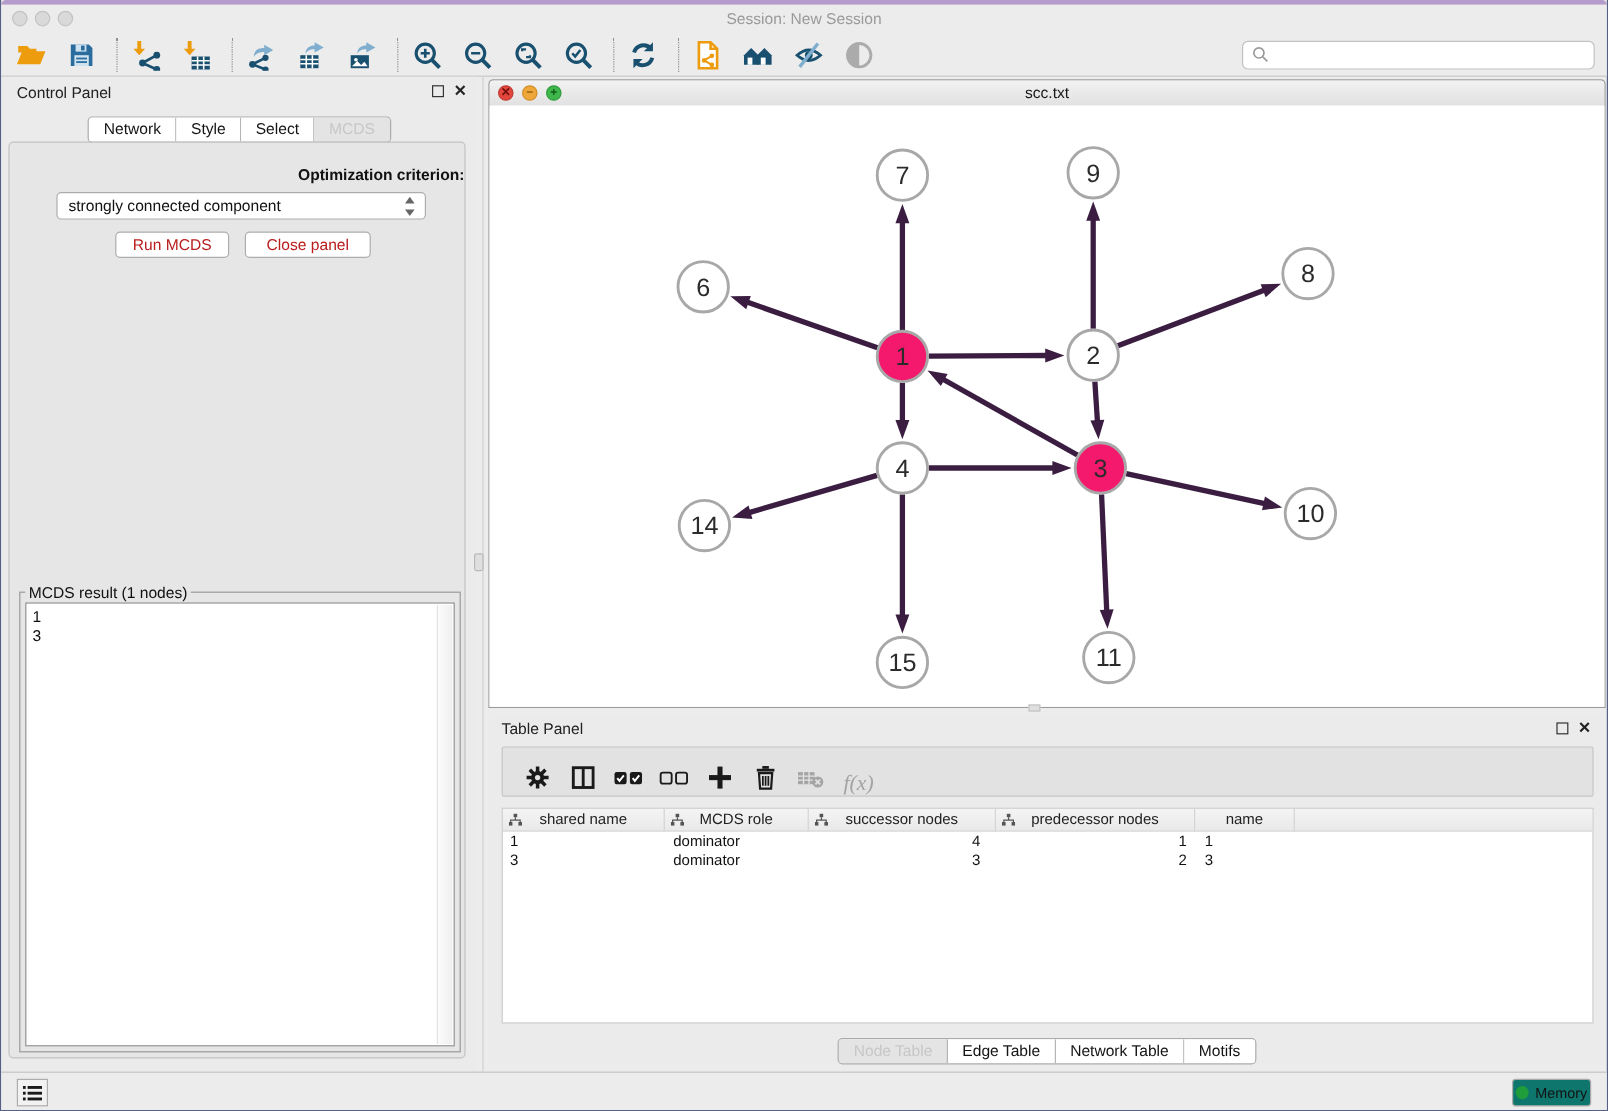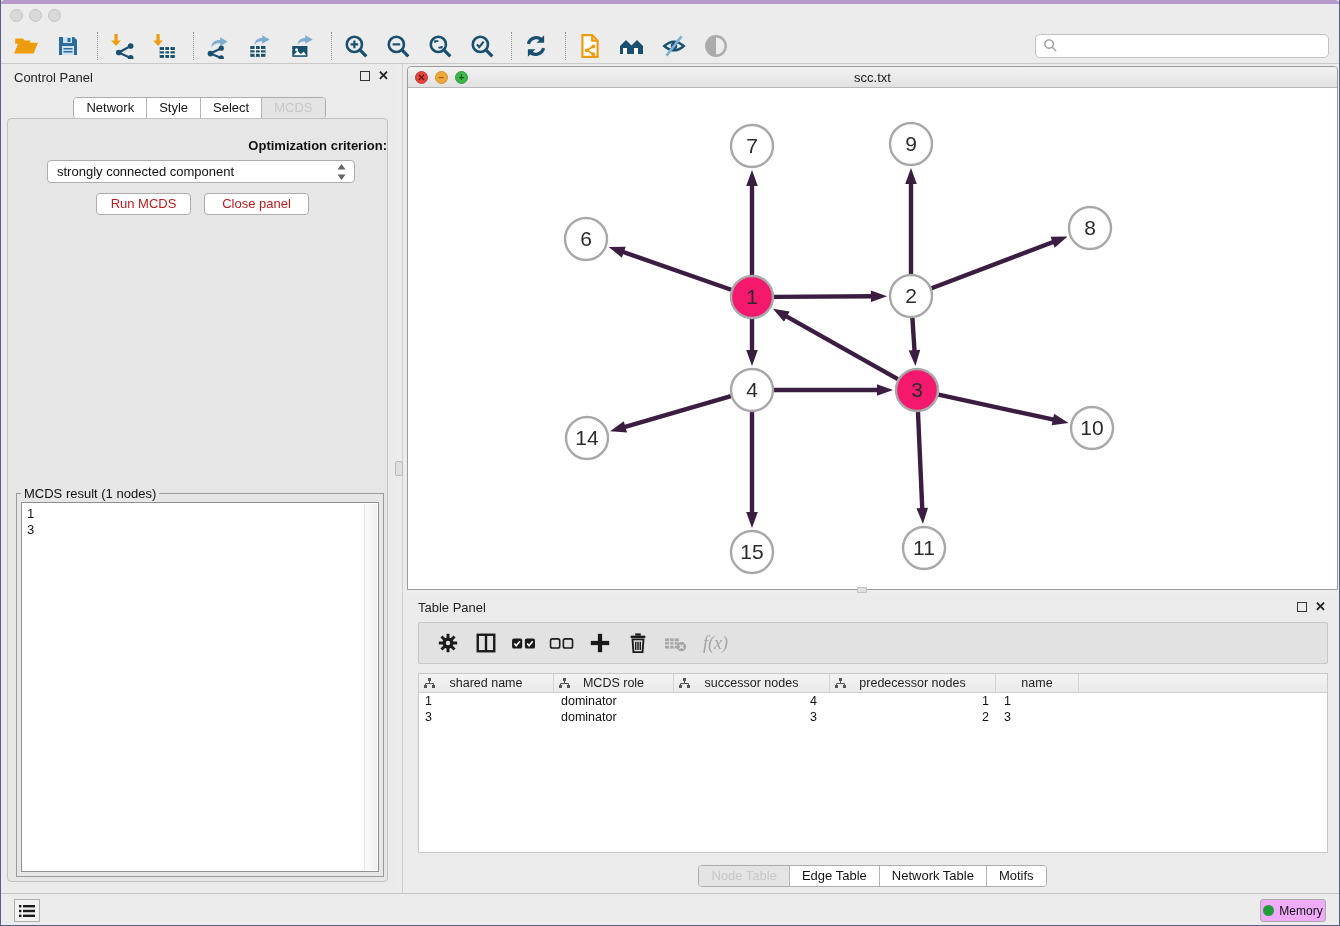--- a/index.html
+++ b/index.html
@@ -53,50 +53,51 @@
   .net-title { position:absolute; left:0; right:0; top:3px; text-align:center; font-size:13px; color:#1a1a1a; }
   .net-dot { position:absolute; top:4px; width:13px; height:13px; border-radius:50%; font-size:10px; font-weight:bold; text-align:center; line-height:12px; }
   .nd-red { left:7px; background:#E2463D; border:1px solid #C23B33; color:#71100C; }
   .nd-yel { left:27px; background:#F0A73A; border:1px solid #D18F27; color:#8A5E0B; }
   .nd-grn { left:47px; background:#3FB64B; border:1px solid #2F9C3B; color:#0C5D16; }
   .net-canvas { position:absolute; left:0; top:21px; width:929px; height:501px; background:#fff; }
   
   .tp { position:absolute; left:406px; top:595px; width:931px; height:291px; background:#EBEBEB; }
   .tp .panel-title { left:11px; top:5px; }
   .tp .wbtn-float { right:31px; top:7px; } .tp .wbtn-close { right:12px; top:4px; }
-  .tp-toolbar { position:absolute; left:11px; right:10px; top:27px; height:42px; background:#E2E2E2; border:1px solid #C6C6C6; border-radius:2px; display:flex; align-items:center; padding-left:12px; }
+  .tp-toolbar { position:absolute; left:11px; right:10px; top:27px; height:42px; background:#E2E2E2; border:1px solid #C6C6C6; border-radius:2px; display:flex; align-items:flex-end; padding-left:12px; }
   .tp-btn { width:34px; height:30px; display:flex; align-items:center; justify-content:center; margin-right:4px; }
   .fx-label { font-family:"Liberation Serif", serif; font-style:italic; font-size:18px; color:#A3A3A3; margin-left:6px; }
   .tp-table { position:absolute; left:11px; right:10px; top:78px; height:180px; background:#fff; border:1px solid #C9C9C9; overflow:hidden; }
   .th-row { display:flex; height:19px; background:linear-gradient(#F4F4F4,#E9E9E9); border-bottom:1px solid #CFCFCF; }
   .th-cell { position:relative; height:19px; font-size:12.5px; color:#222; text-align:center; line-height:18px; border-right:1px solid #D4D4D4; flex:0 0 auto; }
   .th-icon { position:absolute; left:5px; top:4px; }
   .tb-row { display:flex; height:16px; font-size:12.5px; color:#111; line-height:16px; }
   .tb-cell { flex:0 0 auto; overflow:hidden; white-space:nowrap; }
   .c0 { width:135px; } .c1 { width:120px; } .c2 { width:156px; } .c3 { width:166px; } .c4 { width:83px; }
   .tb-cell.c0 { padding-left:6px; } .tb-cell.c1 { padding-left:7px; }
   .tb-cell.c2 { text-align:right; padding-right:13px; } .tb-cell.c3 { text-align:right; padding-right:7px; }
   .tb-cell.c4 { padding-left:8px; }
   .tp-tabs { position:absolute; left:0; right:0; top:270px; display:flex; justify-content:center; }
   
   .statusbar { position:absolute; left:0; top:893px; width:100%; height:33px; background:#ECECEC; border-top:1px solid #C4C4C4; }
   .sb-left-btn { position:absolute; left:13px; top:5px; width:26px; height:23px; background:#F2F2F2; border:1px solid #ADADAD; display:flex; align-items:center; justify-content:center; }
-  .sb-mem-btn { position:absolute; right:13px; top:5px; width:66px; height:23px; background:#f0abfc; border:1px solid #A9A9A9; border-radius:3px; display:flex; align-items:center; justify-content:center; font-size:12px; color:#111; }
+  .sb-mem-btn { position:absolute; right:13px; top:5px; width:66px; height:23px; background:#0f766e; border:1px solid #A9A9A9; border-radius:3px; display:flex; align-items:center; justify-content:center; font-size:12px; color:#111; }
   .mem-dot { width:11px; height:11px; border-radius:50%; background:#1F9D3A; margin-right:5px; }
 </style>
 </head>
 <body>
 
 <div id="app">
   <div class="purple-strip"></div>
 
   <div class="titlebar">
     <span class="tl-dot" style="left:9px"></span>
     <span class="tl-dot" style="left:28px"></span>
     <span class="tl-dot" style="left:47px"></span>
+    <div class="title-text">Session: New Session</div>
   </div>
 
   <div class="toolbar">
     <span class="tbtn">
       <svg width="26" height="26" viewBox="0 0 24 24">
           <path d="M2,5 h7 l2,2 h5 v3 h-14 z" fill="#ED9C0E"></path>
           <path d="M1,19 L5,9 H23 L19,19 Z" fill="#ED9C0E"></path>
         </svg>
     </span>
     <span class="tbtn">

